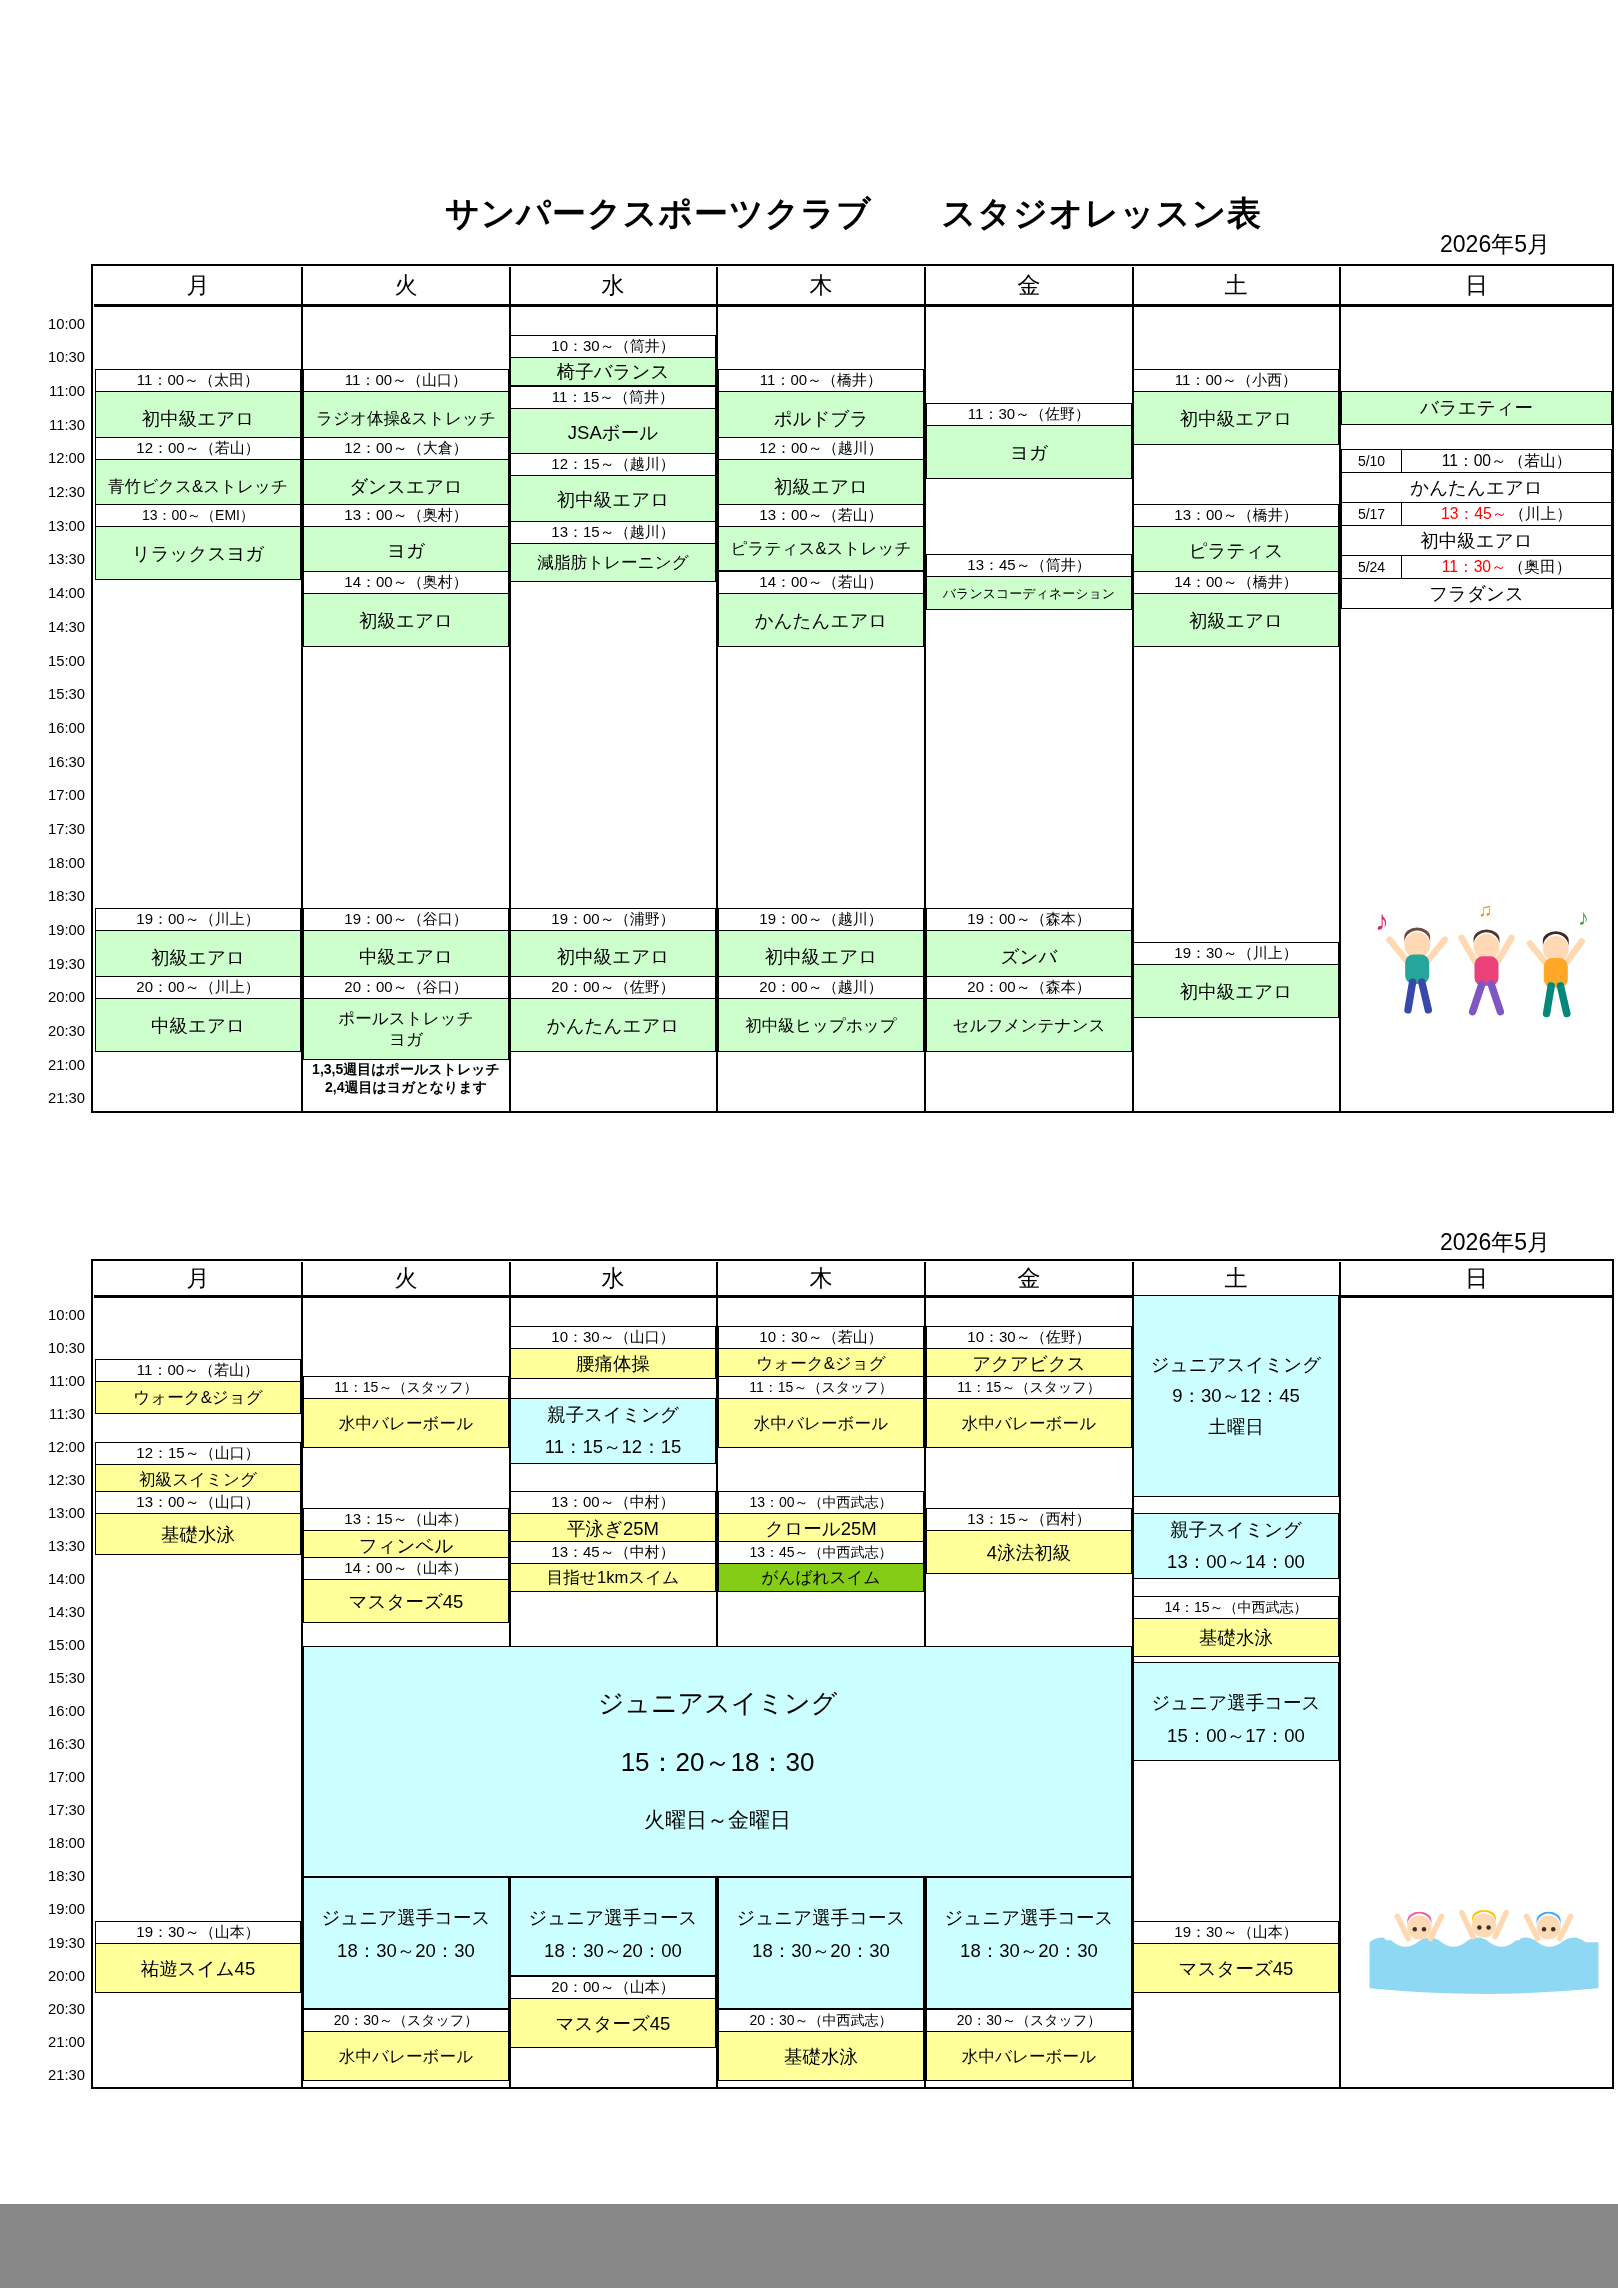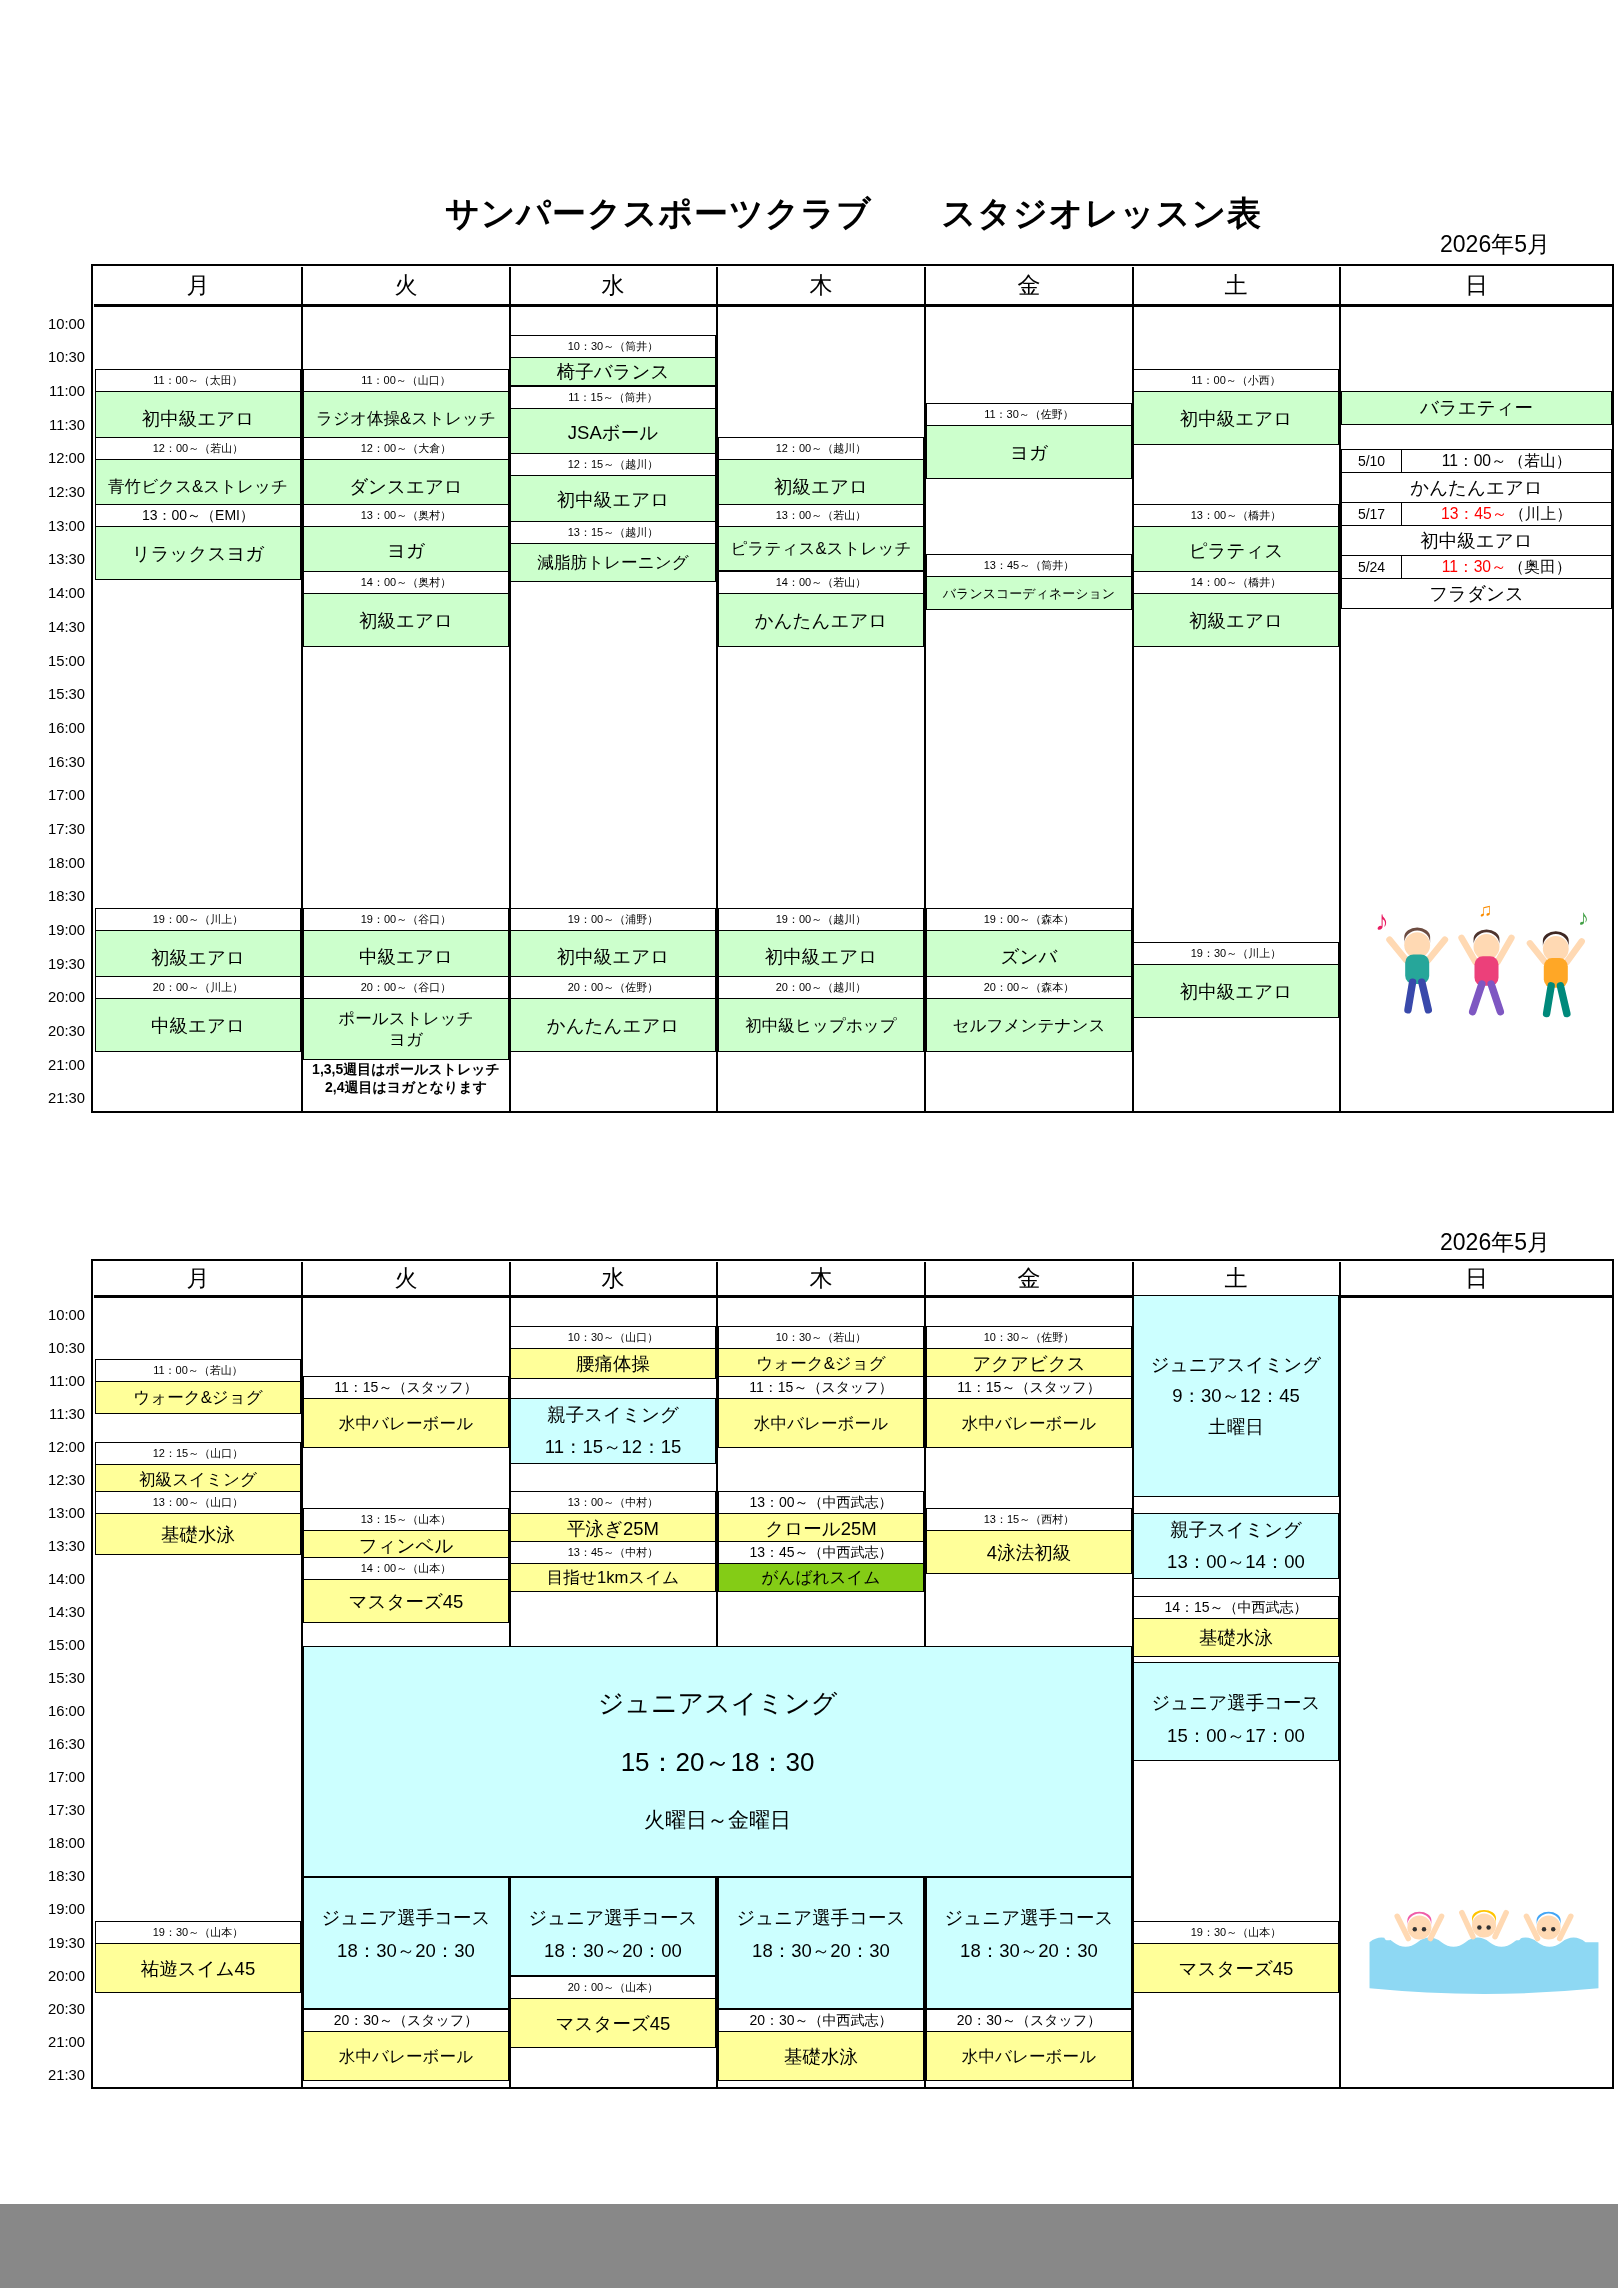--- a/index.html
+++ b/index.html
@@ -7,21 +7,21 @@
         font-family:"Liberation Sans","DejaVu Sans",sans-serif;color:#000;overflow:hidden;margin:0 auto;}
   .title{position:absolute;left:94px;width:1519px;text-align:center;font-size:34px;font-weight:bold;letter-spacing:0.9px;}
   .month{position:absolute;left:94px;width:1456px;text-align:right;font-size:23px;}
   .frame{position:absolute;border:2.8px solid #000;box-sizing:content-box;}
   .hline{position:absolute;background:#000;}
   .vline{position:absolute;background:#000;width:1.8px;}
   .dayhead{position:absolute;display:flex;align-items:center;justify-content:center;font-size:23px;}
   .gutter{position:absolute;text-align:right;font-size:14.8px;line-height:16.6px;}
   .lesson{position:absolute;box-sizing:border-box;}
   .lt{box-sizing:border-box;border:1.8px solid #000;border-bottom:none;background:#fff;height:22px;
-      display:flex;align-items:center;justify-content:center;font-size:11px;white-space:nowrap;overflow:hidden;}
+      display:flex;align-items:center;justify-content:center;font-size:15px;white-space:nowrap;overflow:hidden;}
   .lt.small{font-size:14px;}
   .ln{box-sizing:border-box;border:1.8px solid #000;display:flex;flex-direction:column;align-items:center;
       justify-content:center;text-align:center;font-size:18.5px;line-height:21px;overflow:hidden;}
   .ln.s{font-size:16.6px;}
   .ln.xs{font-size:13px;}
   .block{position:absolute;box-sizing:border-box;border:1.8px solid #000;display:flex;flex-direction:column;
          align-items:center;text-align:center;font-size:18.5px;line-height:24px;overflow:hidden;}
   .block.align-center{justify-content:center;gap:7.4px;}
   .block.align-top{justify-content:flex-start;padding-top:28px;gap:9.2px;}
   .block.big{font-size:26px;justify-content:space-evenly;padding:9.2px 0;}
@@ -243,20 +243,26 @@
       <div class="ln" style="height: 52px; background: rgb(204, 255, 204);">
         <div>初中級エアロ</div>
       </div>
     </div>
     <div class="lesson" style="left: 510px; top: 976px; width: 206px;">
       <div class="lt">20：00～（佐野）</div>
       <div class="ln" style="height: 54px; background: rgb(204, 255, 204);">
         <div>かんたんエアロ</div>
       </div>
     </div>
+    <div class="lesson" style="left: 718px; top: 369px; width: 206px;">
+      <div class="lt">11：00～（橋井）</div>
+      <div class="ln" style="height: 54px; background: rgb(204, 255, 204);">
+        <div>ポルドブラ</div>
+      </div>
+    </div>
     <div class="lesson" style="left: 718px; top: 437px; width: 206px;">
       <div class="lt">12：00～（越川）</div>
       <div class="ln" style="height: 54px; background: rgb(204, 255, 204);">
         <div>初級エアロ</div>
       </div>
     </div>
     <div class="lesson" style="left: 718px; top: 504px; width: 206px;">
       <div class="lt">13：00～（若山）</div>
       <div class="ln s" style="height: 45px; background: rgb(204, 255, 204);">
         <div>ピラティス&amp;ストレッチ</div>

